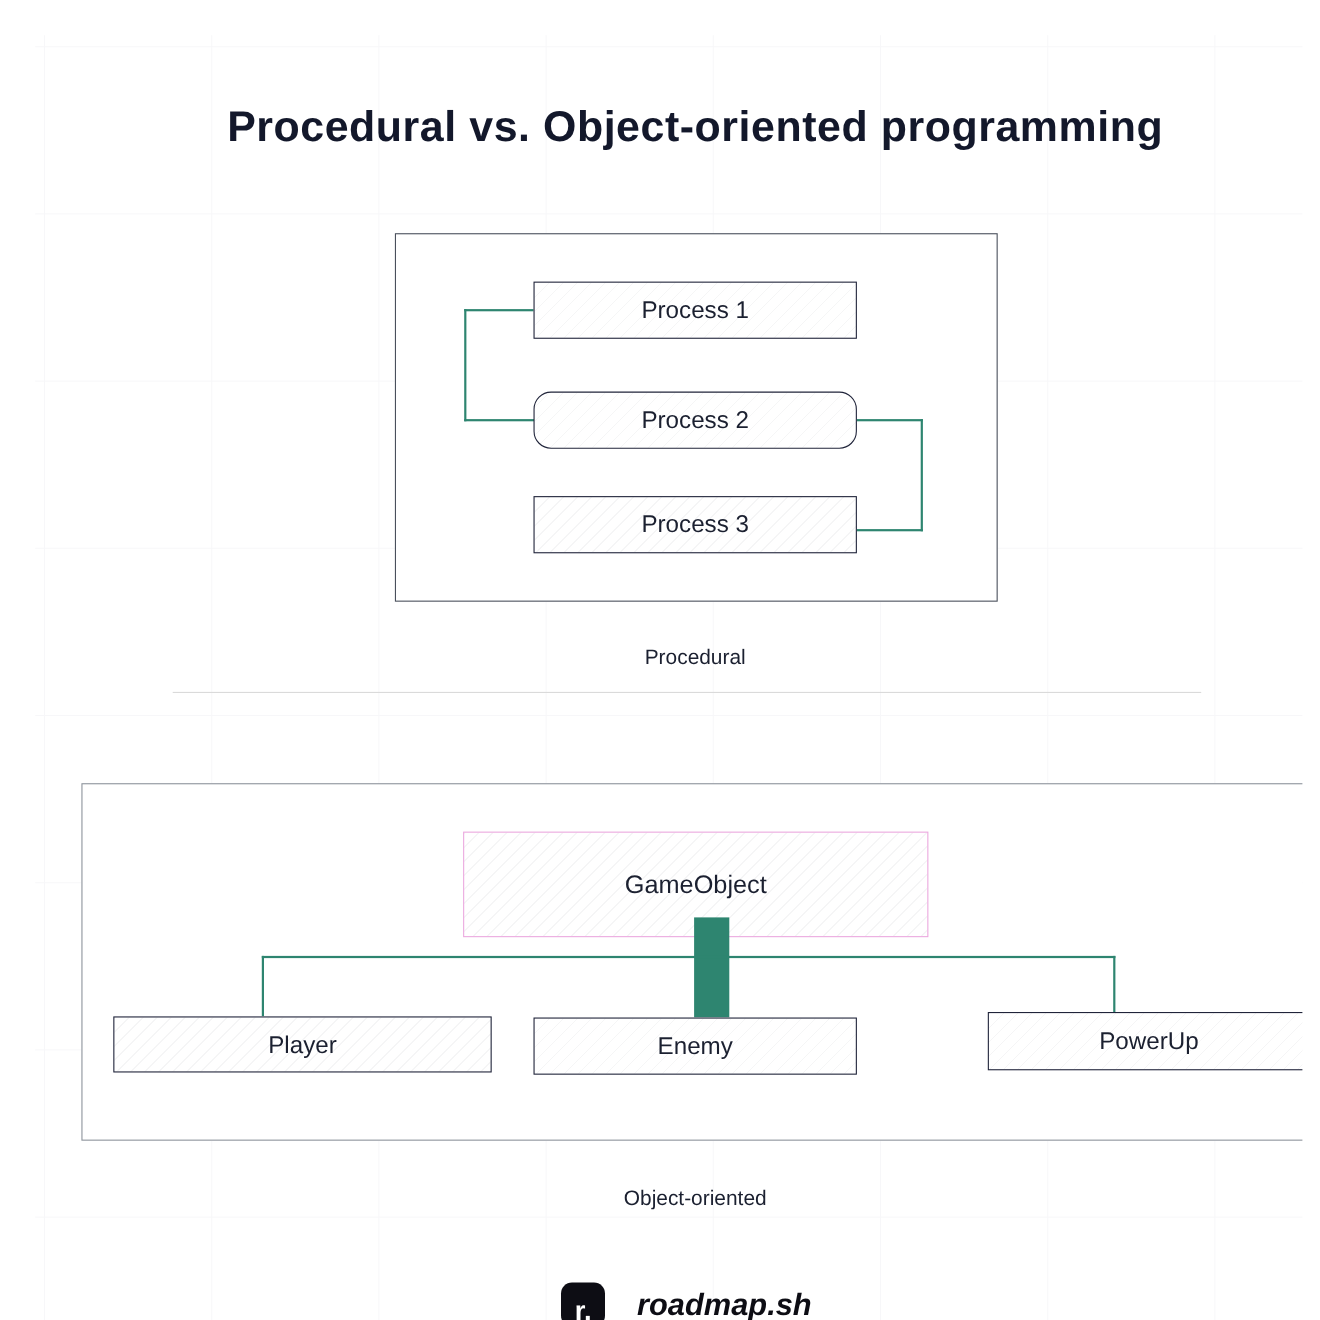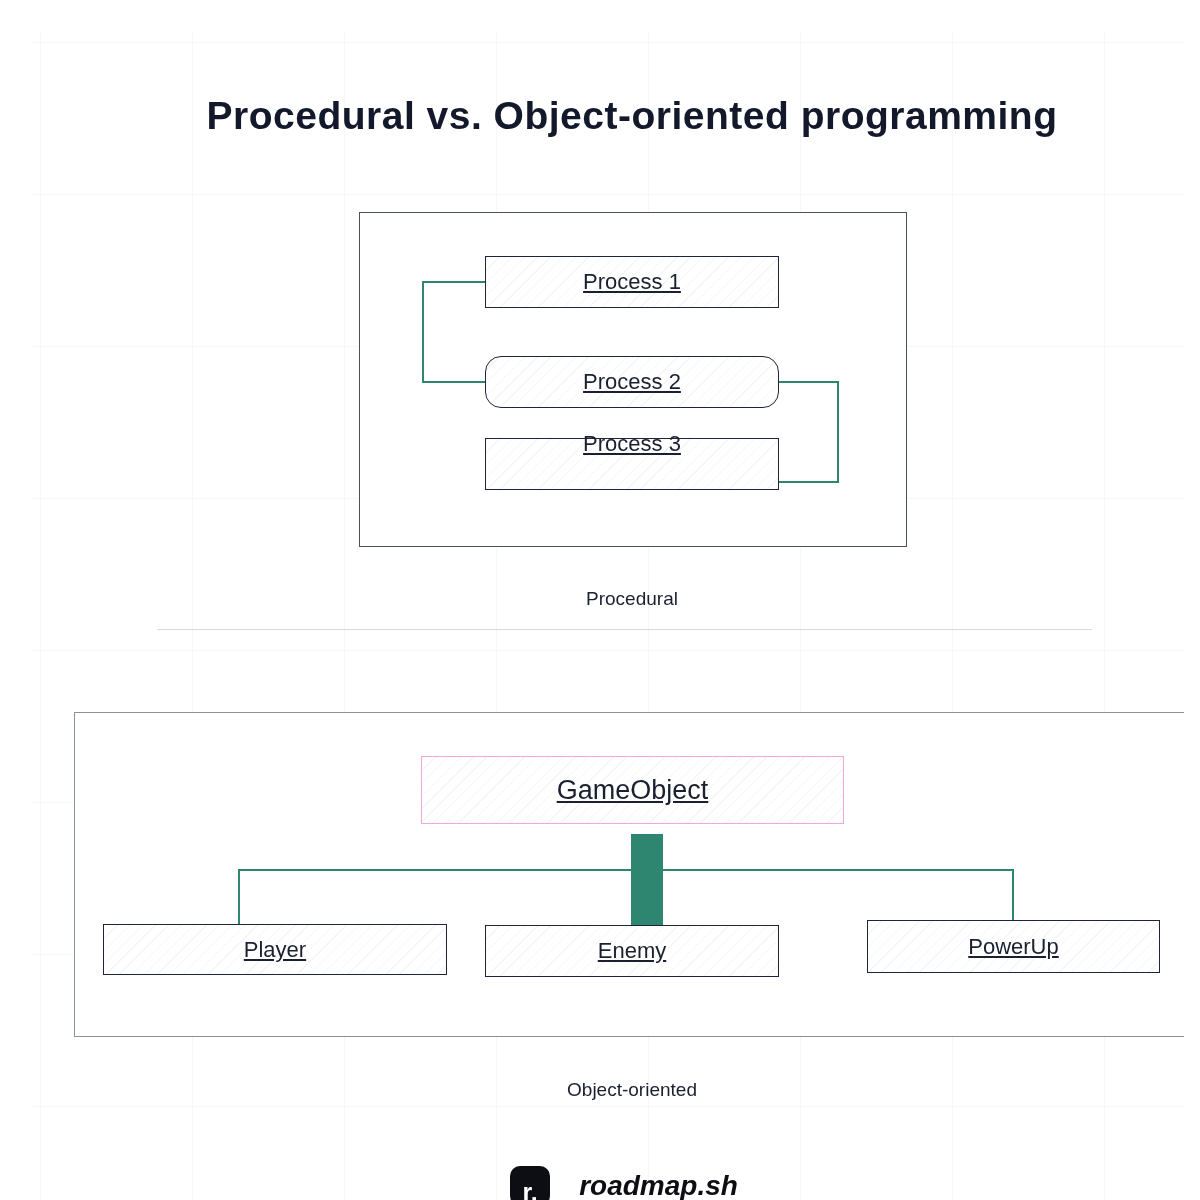--- a/index.html
+++ b/index.html
@@ -61,36 +61,35 @@
     background-image: repeating-linear-gradient(
       135deg,
       rgba(27, 32, 48, 0.045) 0px,
       rgba(27, 32, 48, 0.045) 1px,
       transparent 1px,
       transparent 9px
     );
     font-size: 22px;
     font-weight: 500;
     color: #1b2030;
-    text-decoration: underline;
   }
   .proc-box { left: 453px; width: 294px; height: 52px; }
   #proc-box-1 { top: 224px; }
   #proc-box-2 { top: 324px; border-radius: 16px; }
-  #proc-box-3 { top: 406px; align-items: flex-end; }
+  #proc-box-3 { top: 419px; }
 
   .gameobject-box {
     left: 389px; top: 724px;
-    width: 423px; height: 68px;
+    width: 423px; height: 96px;
     border: 1.5px solid #eca9df;
-    font-size: 27px;
+    font-size: 23px;
   }
   #player-box  { left: 71px;  top: 892px; width: 344px; height: 51px; }
   #enemy-box   { left: 453px; top: 893px; width: 294px; height: 52px; }
-  #powerup-box { left: 835px; top: 888px; width: 293px; height: 53px; }
+  #powerup-box { left: 866px; top: 888px; width: 293px; height: 53px; }
 
   
   .conn { position: absolute; }
   .conn-left-bracket {
     left: 390px; top: 249px;
     width: 64px; height: 102px;
     border-left: 2px solid #2e8570;
     border-top: 2px solid #2e8570;
     border-bottom: 2px solid #2e8570;
   }

